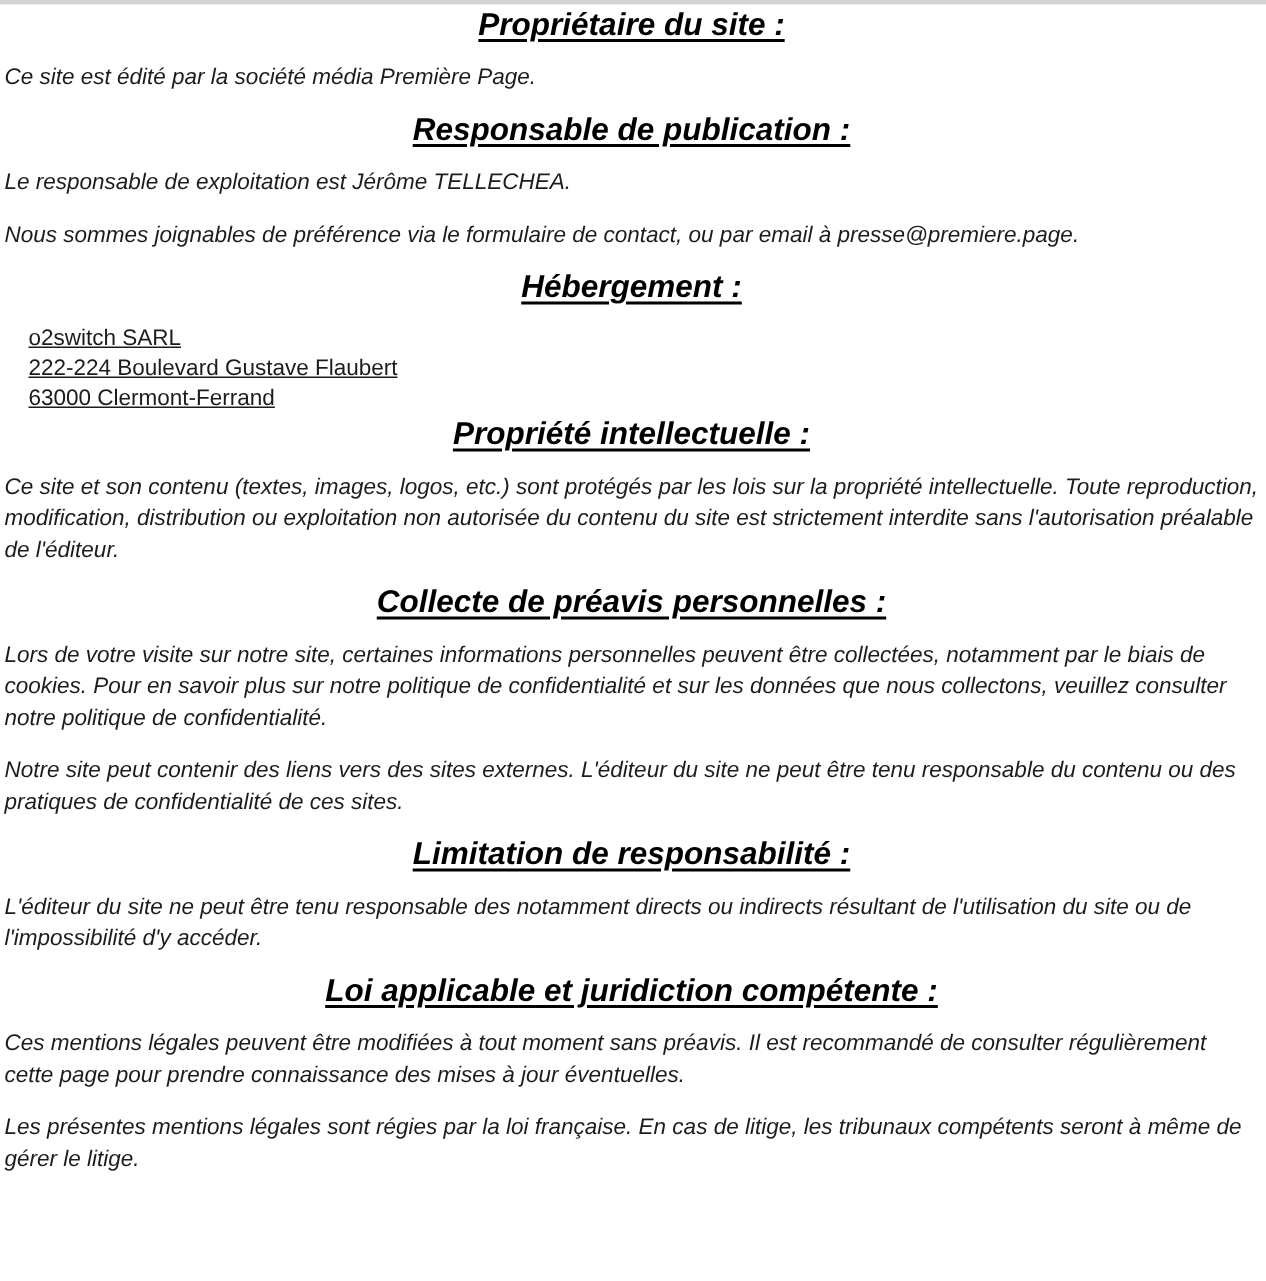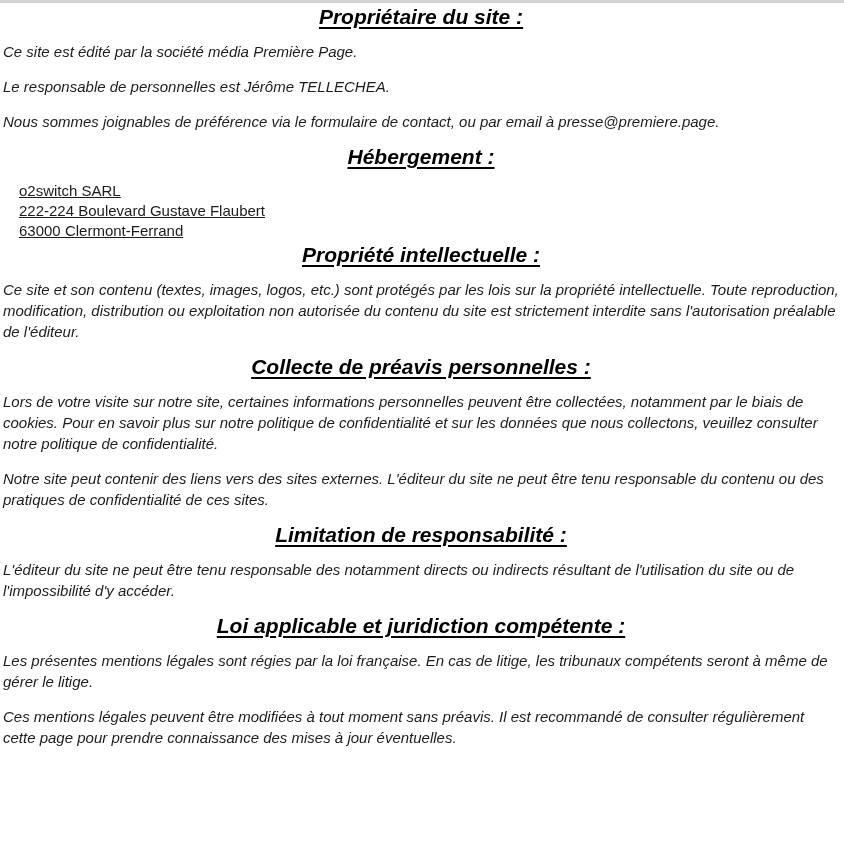--- a/index.html
+++ b/index.html
@@ -57,21 +57,22 @@
 </head>
 <body>
 
 <div class="top-bar"></div>
 
 <main class="content">
 
   <h2 class="section-heading first">Propriétaire du site :</h2>
   <p class="para">Ce site est édité par la société média Première Page.</p>
 
-  <p class="para">Le responsable de personnelles est Jérôme TELLECHEA.</p>
+  <h2 class="section-heading">Responsable de publication :</h2>
+  <p class="para">Le responsable de exploitation est Jérôme TELLECHEA.</p>
 
   <p class="para">Nous sommes joignables de préférence via le formulaire de contact, ou par email à presse@premiere.page.</p>
 
   <h2 class="section-heading">Hébergement :</h2>
   <div class="address">
     <div>o2switch SARL</div>
     <div>222-224 Boulevard Gustave Flaubert</div>
     <div>63000 Clermont-Ferrand</div>
   </div>
 
@@ -80,16 +81,16 @@
 
   <h2 class="section-heading">Collecte de préavis personnelles :</h2>
   <p class="para">Lors de votre visite sur notre site, certaines informations personnelles peuvent être collectées, notamment par le biais de cookies. Pour en savoir plus sur notre politique de confidentialité et sur les données que nous collectons, veuillez consulter notre politique de confidentialité.</p>
 
   <p class="para">Notre site peut contenir des liens vers des sites externes. L'éditeur du site ne peut être tenu responsable du contenu ou des pratiques de confidentialité de ces sites.</p>
 
   <h2 class="section-heading">Limitation de responsabilité :</h2>
   <p class="para">L'éditeur du site ne peut être tenu responsable des notamment directs ou indirects résultant de l'utilisation du site ou de l'impossibilité d'y accéder.</p>
 
   <h2 class="section-heading">Loi applicable et juridiction compétente :</h2>
+  <p class="para">Ces mentions légales peuvent être modifiées à tout moment sans préavis. Il est recommandé de consulter régulièrement cette page pour prendre connaissance des mises à jour éventuelles.</p>
   <p class="para">Les présentes mentions légales sont régies par la loi française. En cas de litige, les tribunaux compétents seront à même de gérer le litige.</p>
-  <p class="para">Ces mentions légales peuvent être modifiées à tout moment sans préavis. Il est recommandé de consulter régulièrement cette page pour prendre connaissance des mises à jour éventuelles.</p>
 
 </main>
 
 </body></html>

